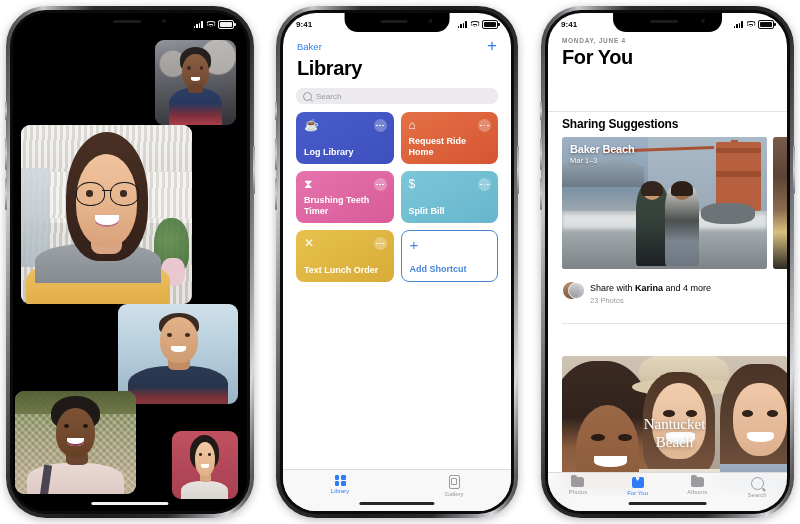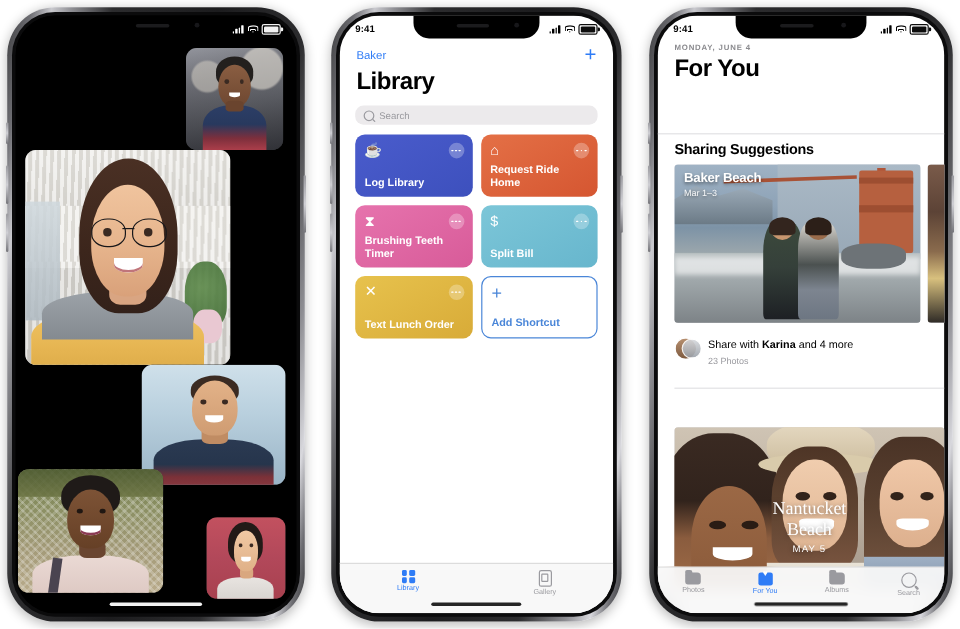--- a/index.html
+++ b/index.html
@@ -453,21 +453,20 @@
               <div style="position:absolute;left:70%;top:6%;width:36%;height:98%;background:linear-gradient(180deg,#4a3326 0%,#59402f 44%,#7b5a45 100%);border-radius:40% 40% 16% 16%;"></div>
               <div style="position:absolute;left:76%;top:20%;width:24%;height:54%;background:linear-gradient(180deg,#f0c8a8,#ddb08e);border-radius:46%;"></div>
               <div style="position:absolute;left:80%;top:40%;width:5%;height:5%;background:#32231a;border-radius:50%;"></div>
               <div style="position:absolute;left:91%;top:40%;width:5%;height:5%;background:#32231a;border-radius:50%;"></div>
               <div style="position:absolute;left:82%;top:56%;width:12%;height:8%;background:#fff;border-radius:20% 20% 50% 50%;"></div>
               <div style="position:absolute;left:70%;top:80%;width:38%;height:24%;background:linear-gradient(180deg,#9fb0c4,#7d8fa6);"></div>
             </div>
             <div class="memcap" style="top:44%;">
               <div class="m1">Nantucket</div>
               <div class="m1">Beach</div>
-              <div class="m2">MAY 5</div>
             </div>
           </div>
 
           <div class="ph-tabbar">
             <div class="tabitem t-off">
               <span class="icn-folder"></span>
               <span class="tlbl">Photos</span>
             </div>
             <div class="tabitem t-on">
               <span class="icn-foryou"></span>

